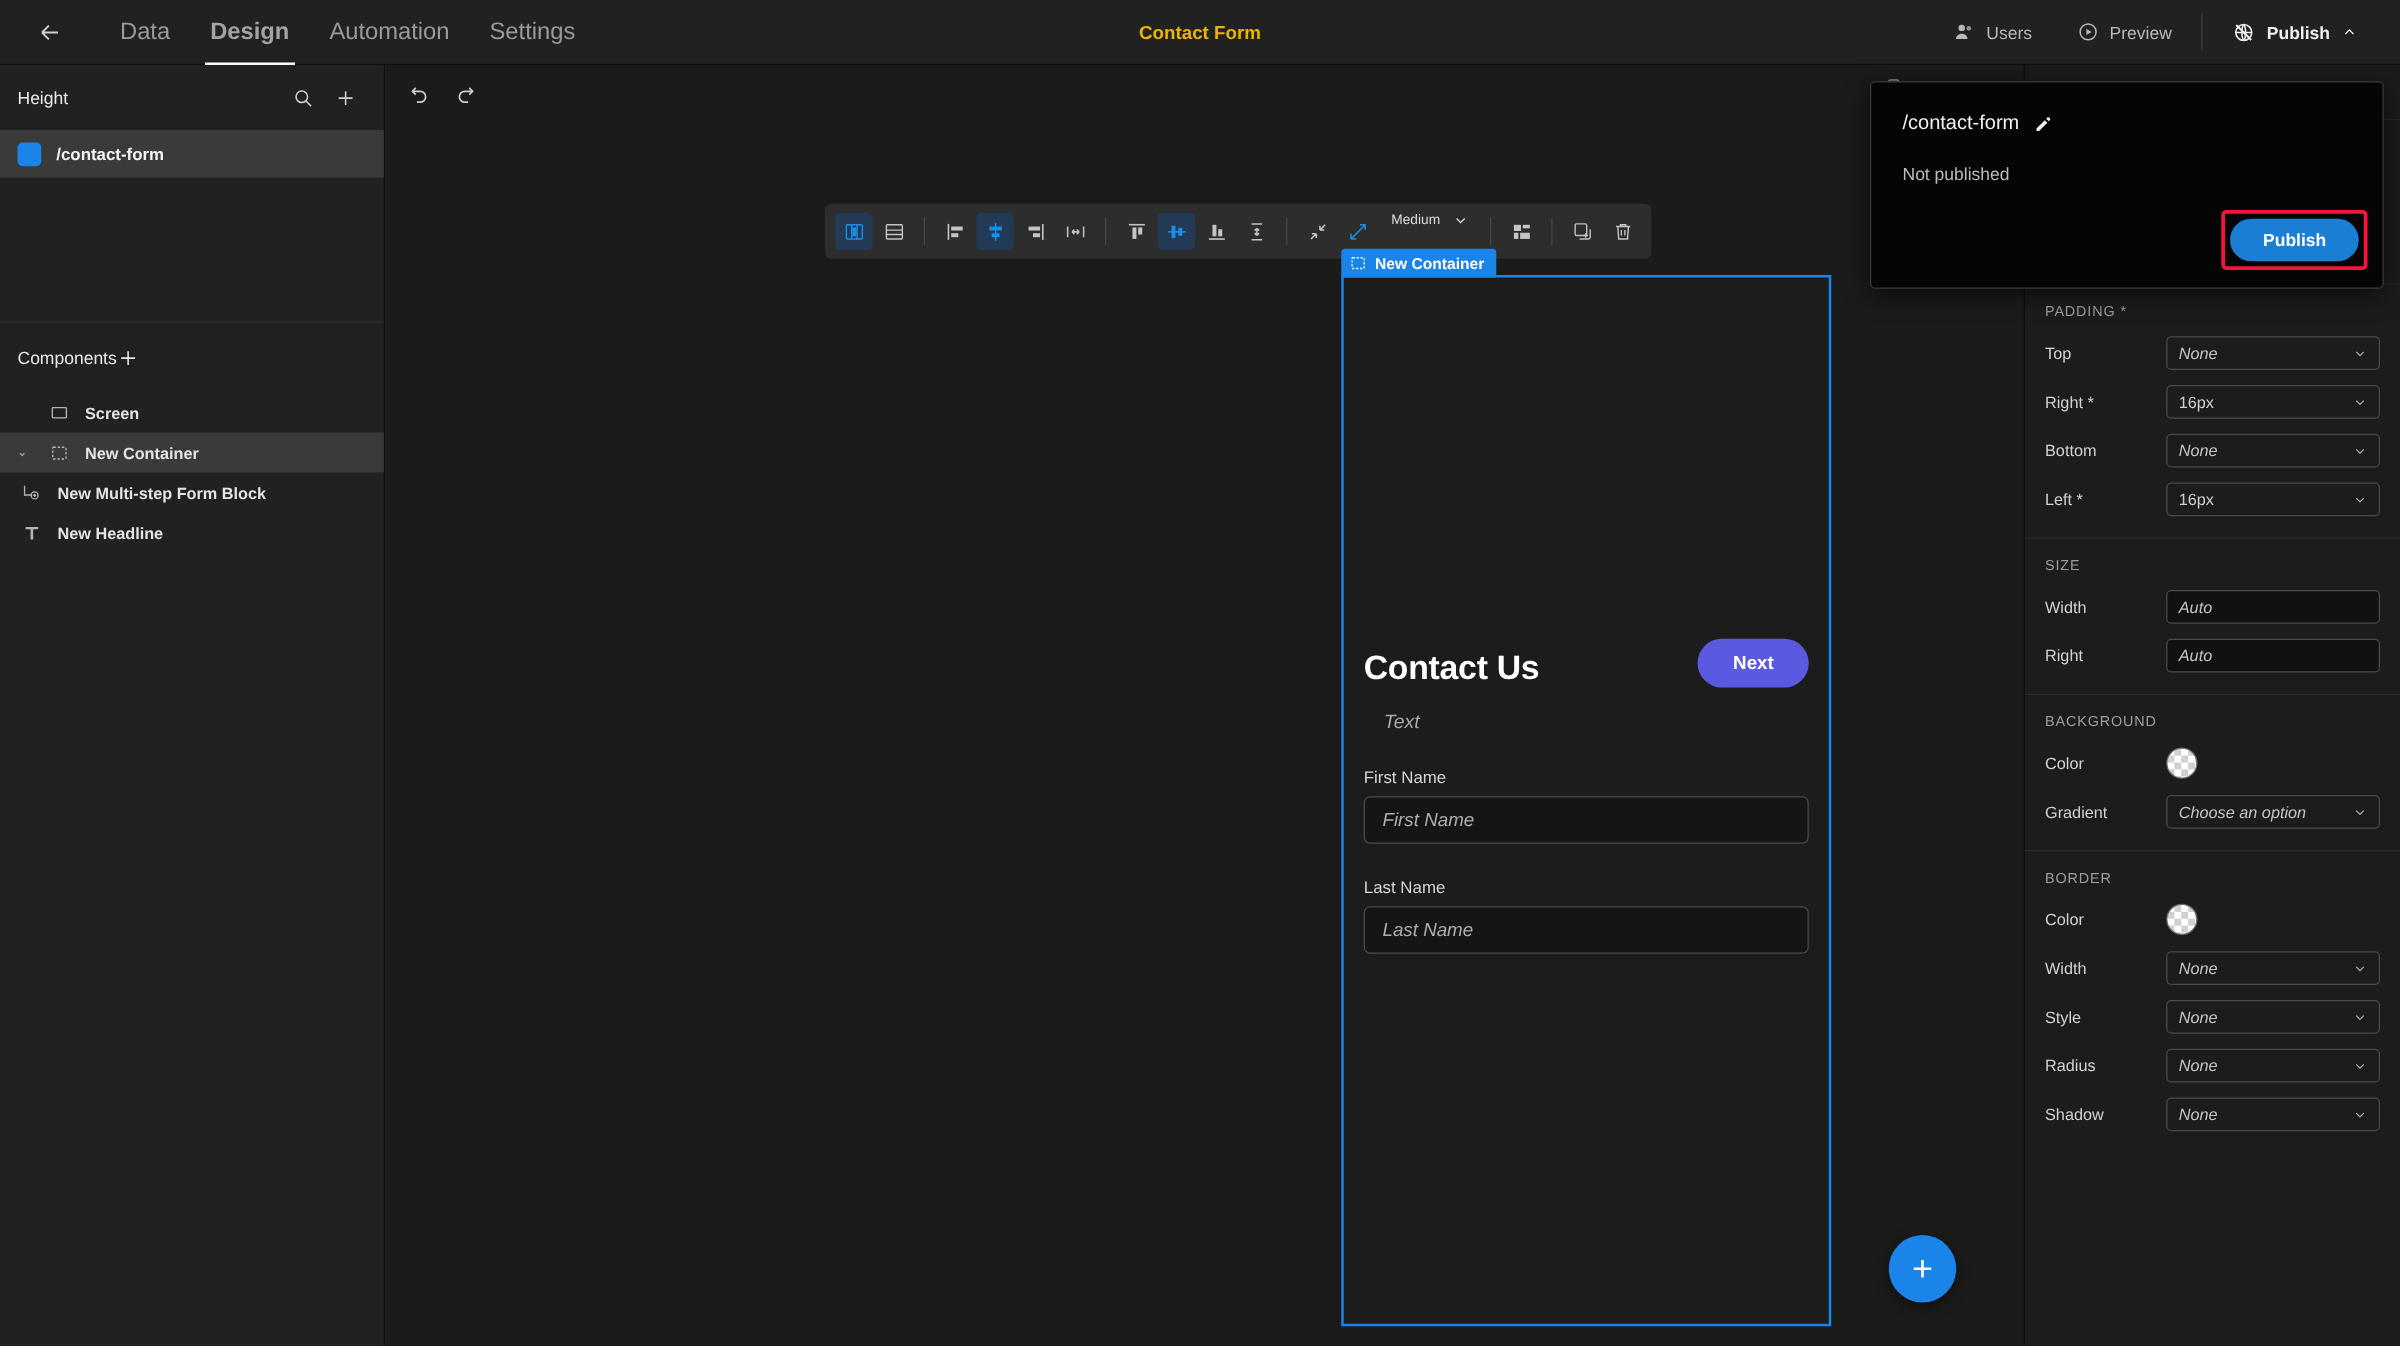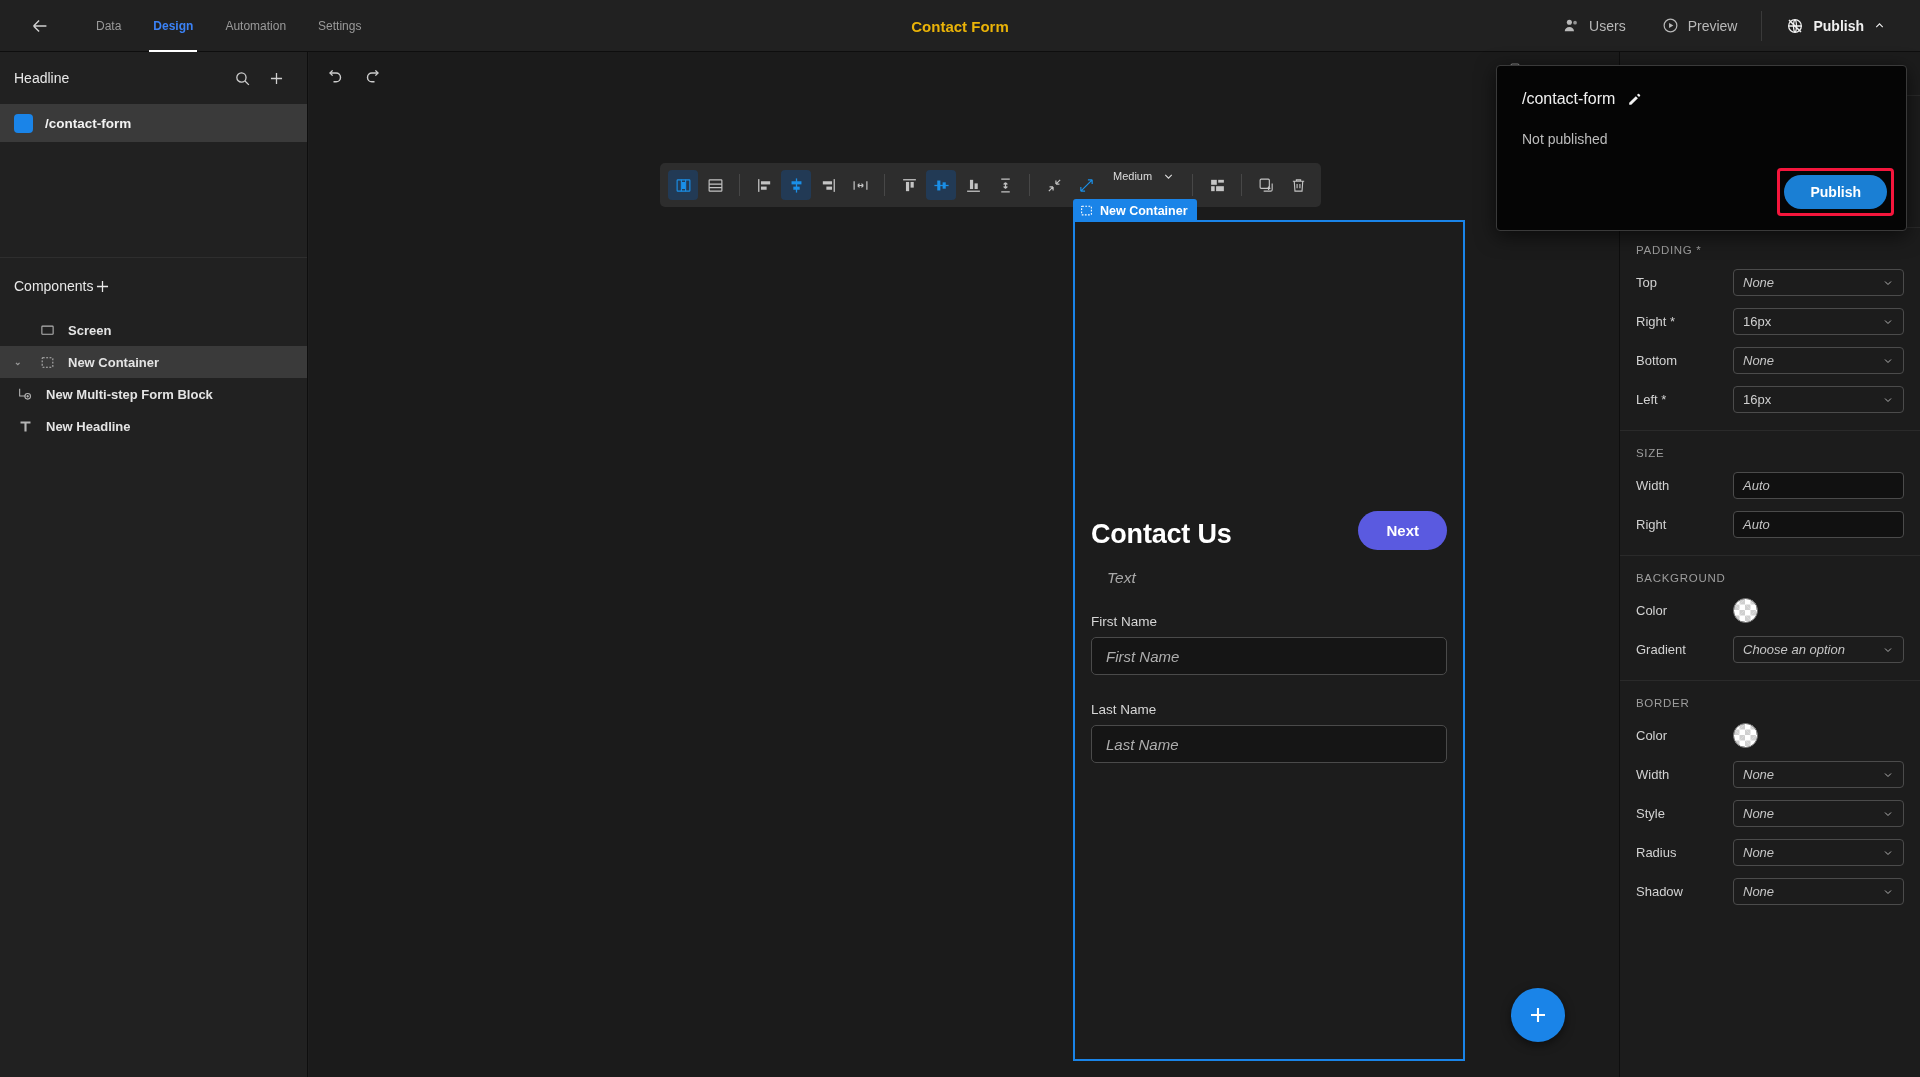--- a/index.html
+++ b/index.html
@@ -17,24 +17,24 @@
     position: absolute; left: 0; top: 0; width: 1920px; height: 52px;
     background: #212121; display: flex; align-items: center;
     border-bottom: 1px solid #0e0e0e;
   }
   .back-btn {
     width: 44px; height: 52px; display: flex; align-items: center; justify-content: center;
     margin-left: 18px; color: #cfcfcf;
   }
   .nav-tabs { display: flex; align-items: flex-end; height: 52px; margin-left: 18px; }
   .nav-tab {
-    font-size: 12px; color: #9a9a9a; padding: 0 16px; height: 52px;
+    font-size: 19px; color: #9a9a9a; padding: 0 16px; height: 52px;
     display: flex; align-items: center; position: relative; white-space: nowrap;
   }
-  .nav-tab.active { color: #3b82f6; font-weight: bold; }
+  .nav-tab.active { color: #a3a3a3; font-weight: bold; }
   .nav-tab.active:after {
     content: ""; position: absolute; left: 12px; right: 12px; bottom: 0;
     height: 2px; background: #ffffff;
   }
   .doc-title {
     position: absolute; left: 0; right: 0; top: 0; height: 52px;
     display: flex; align-items: center; justify-content: center;
     font-size: 15px; font-weight: bold; color: #eab308; pointer-events: none;
   }
   .topbar-right {
@@ -254,21 +254,21 @@
         <span>Publish</span>
         <svg width="13" height="13" viewBox="0 0 24 24" fill="none" stroke="currentColor" stroke-width="2">
           <path d="M6 15l6-6 6 6"></path>
         </svg>
       </div>
     </div>
   </div>
 
   <div class="leftpanel">
     <div class="panel-head">
-      <div class="ttl">Headline</div>
+      <div class="ttl">Height</div>
       <div class="act">
         <svg width="17" height="17" viewBox="0 0 24 24" fill="none" stroke="currentColor" stroke-width="1.8">
           <circle cx="10.5" cy="10.5" r="6.5"></circle>
             <path d="M15.5 15.5L21 21"></path>
         </svg>
       </div>
       <div class="act">
         <svg width="19" height="19" viewBox="0 0 24 24" fill="none" stroke="currentColor" stroke-width="1.6">
           <path d="M12 5v14M5 12h14"></path>
         </svg>

